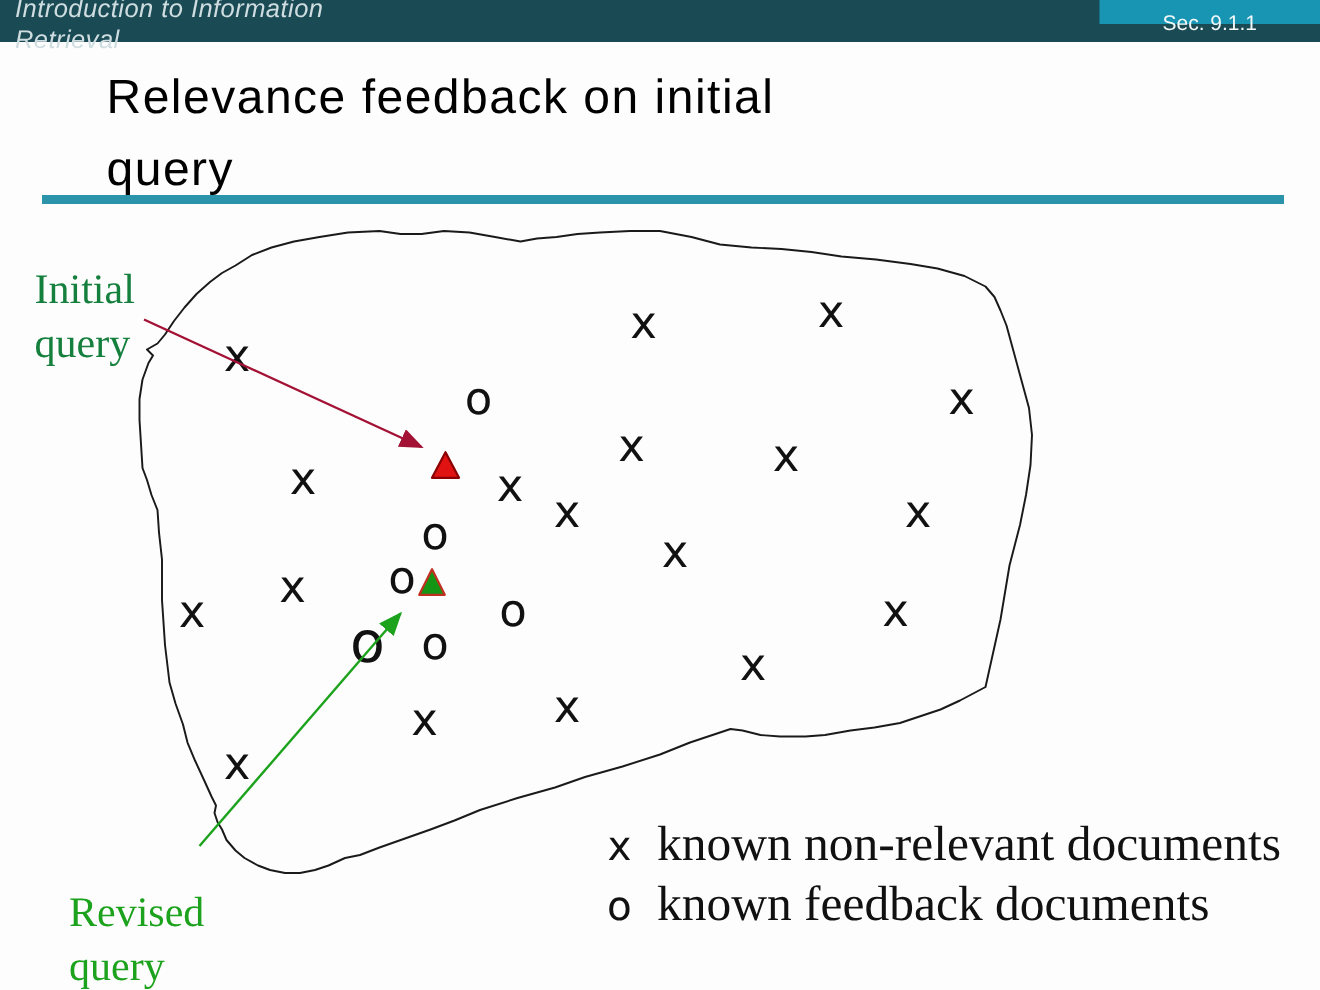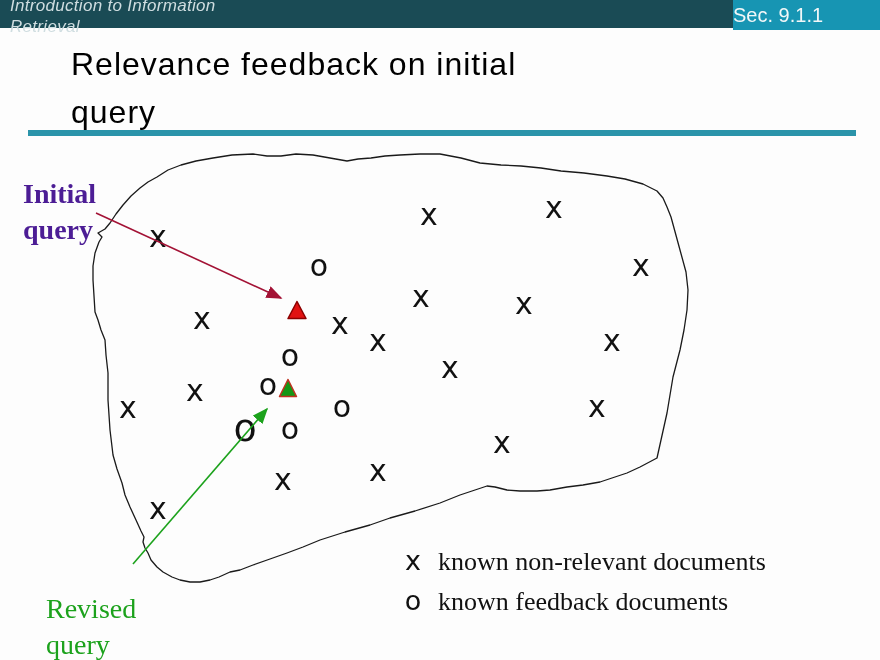--- a/index.html
+++ b/index.html
@@ -2,35 +2,35 @@
 <html><head>
 <meta charset="utf-8">
 <style>
   html,body{margin:0;padding:0;background:#fff;}
   .slide{position:relative;width:880px;height:660px;background:#fdfdfd;overflow:hidden;
          font-family:"Liberation Serif",serif;}
   .topbar{position:absolute;top:0;left:0;width:880px;height:28px;background:#1a4b55;}
   .course{position:absolute;top:-5px;left:10px;width:262px;
           font-family:"Liberation Sans",sans-serif;font-style:italic;
           font-size:17px;line-height:21px;color:#cfdde0;letter-spacing:.3px;}
-  .secbox{position:absolute;top:0;right:0;width:147px;height:30px;background:#1795b3;
-          color:#f2f7f8;font-family:"Liberation Sans",sans-serif;font-size:20px;
-          line-height:30px;}
+  .secbox{position:absolute;top:0;right:0;width:147px;height:16px;background:#1795b3;
+          color:#f2f7f8;font-family:"Liberation Sans",sans-serif;font-size:14px;
+          line-height:30px;text-align:center;}
   h1{position:absolute;top:24px;left:55px;margin:16px;font-family:Liberation Sans, sans-serif;
      font-weight:400;font-size:32px;line-height:48px;letter-spacing:1px;color:#000;}
   .rule{position:absolute;top:130px;left:28px;width:828px;height:6px;background:#2b94aa;}
   #diagram{position:absolute;top:0;left:0;}
   .mk{font-family:"DejaVu Sans",sans-serif;fill:#111;}
   .lbl{position:absolute;font-size:28px;line-height:36px;}
   .lbl-initial{left:23px;top:176px;}
   .lbl-revised{left:46px;top:566px;}
   .legend{position:absolute;left:398px;top:545px;}
   .lrow{display:flex;align-items:baseline;height:40px;}
   .lmark{font-family:"DejaVu Sans",sans-serif;font-size:27px;width:30px;text-align:center;color:#111;}
-  .ltext{font-size:26px;color:#111;margin-left:10px;white-space:nowrap;}
+  .ltext{font-size:33px;color:#111;margin-left:10px;white-space:nowrap;}
 </style>
 </head>
 <body>
 
 <div class="slide">
 
   <div class="topbar" style="background: rgb(26, 75, 85);"></div>
   <div class="course">Introduction to Information Retrieval</div>
   <div class="secbox" style="background: rgb(23, 149, 179);">Sec. 9.1.1</div>
 
@@ -71,21 +71,21 @@
       <text x="268" y="395" text-anchor="middle" font-size="30" class="mk">o</text>
       <text x="342" y="417" text-anchor="middle" font-size="30" class="mk">o</text>
       <text x="290" y="439" text-anchor="middle" font-size="30" class="mk">o</text>
       <text x="245" y="441" text-anchor="middle" font-size="38" class="mk">o</text>
       <line x1="96" y1="213" x2="281" y2="298" stroke="#a31235" stroke-width="1.6" marker-end="url(#ah-init)"></line>
       <line x1="133" y1="564" x2="267" y2="409" stroke="#1ca21c" stroke-width="1.6" marker-end="url(#ah-rev)"></line>
       <polygon points="288,318.5 306,318.5 297,301.5" fill="#e11212" stroke="#8b0000" stroke-width="1.5" stroke-linejoin="round"></polygon>
       <polygon points="279.5,396.5 296.5,396.5 288,379.5" fill="#149614" stroke="#c03020" stroke-width="1.5" stroke-linejoin="round"></polygon>
     </svg>
 
-  <div class="lbl lbl-initial" style="color: #4c1d95; font-weight: bold;">
+  <div class="lbl lbl-initial" style="color: #15803d;">
     <div>Initial</div>
     <div>query</div>
   </div>
 
   <div class="lbl lbl-revised" style="color: rgb(28, 162, 28); margin-top: 25px;">
     <div>Revised</div>
     <div>query</div>
   </div>
 
   <div class="legend">

